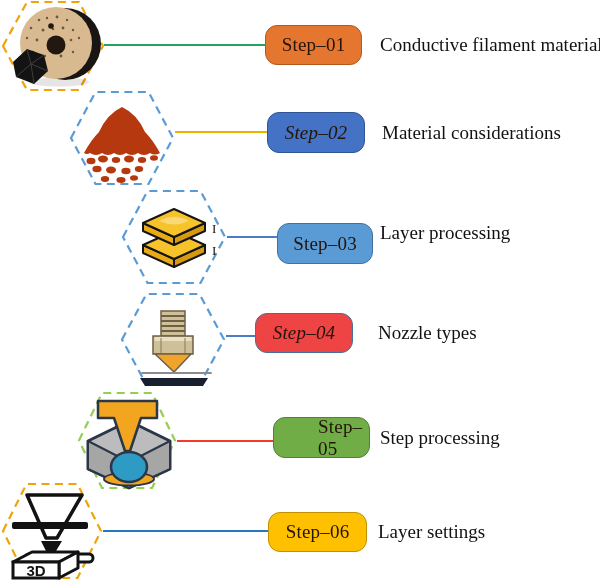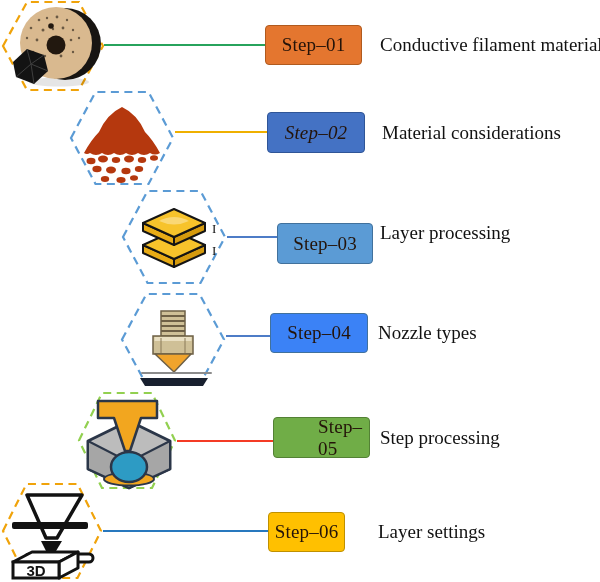--- a/index.html
+++ b/index.html
@@ -2,21 +2,21 @@
 <html><head>
 <meta charset="utf-8">
 <style>
   html,body{margin:0;padding:0;background:#fff;}
   #stage{position:relative;width:600px;height:582px;background:#ffffff;overflow:hidden;
          font-family:"Liberation Serif","DejaVu Serif",serif;}
   .hex{position:absolute;overflow:visible;}
   .icon{position:absolute;overflow:visible;}
   .line{position:absolute;height:2px;}
   .badge{position:absolute;display:flex;align-items:center;justify-content:center;
-         border-radius:4px;border:1.6px solid #000;font-size:19px;color:#241309;
+         border-radius:12px;border:1.6px solid #000;font-size:19px;color:#241309;
          box-sizing:border-box;letter-spacing:.2px;}
   .lbl{position:absolute;display:flex;align-items:center;font-size:19px;color:#121212;
        white-space:nowrap;}
 </style>
 </head>
 <body>
 
 <div id="stage">
 
   <div class="step">
@@ -122,21 +122,21 @@
       <rect x="41" y="19" width="24" height="25" fill="#cfc097" stroke="#6e6046" stroke-width="1.5"></rect>
       <path d="M41,24 H65 M41,29 H65 M41,34 H65 M41,39 H65" stroke="#6e6046" stroke-width="2"></path>
       <rect x="33" y="44" width="40" height="18" fill="#cfc097" stroke="#6e6046" stroke-width="1.5"></rect>
       <rect x="34.5" y="45" width="37" height="4" fill="#e9dfc2"></rect>
       <path d="M41,46 V62 M65,46 V62" stroke="#8a7b58" stroke-width="1"></path>
       <polygon points="35,62 71,62 54,80" fill="#f0a42c" stroke="#6e6046" stroke-width="1.5" stroke-linejoin="round"></polygon>
       <path d="M22,81 L91,81" stroke="#8c8c8c" stroke-width="2" stroke-linecap="round"></path>
       <polygon points="20,86 88,86 83,94 25,94" fill="#18202f"></polygon>
     </svg>
     <div class="line" style="left: 226px; top: 335px; width: 44px; background: rgb(77, 124, 199);"></div>
-    <div class="badge" style="left: 270px; top: 313px; width: 98px; height: 40px; background: #3b82f6; border-color: rgb(65, 113, 156);">
+    <div class="badge" style="left: 255px; top: 313px; width: 98px; height: 40px; background: #ef4444; border-color: rgb(65, 113, 156); font-style: italic;">
       <span>Step–04</span>
     </div>
     <div class="lbl" style="left:378px;top:313px;height:40px">Nozzle types</div>
   </div>
 
   <div class="step">
     <svg class="hex" style="left:77px;top:391px" width="100" height="99">
         <polygon points="2,49.5 25,2 75,2 98,49.5 75,97 25,97" fill="none" stroke="#92d050" stroke-width="2.2" stroke-dasharray="8 5.5"></polygon>
       </svg>
     <svg class="icon" style="left:77px;top:391px" width="100" height="99" viewBox="0 0 100 99">
@@ -161,19 +161,19 @@
       <rect x="24" y="72" width="68" height="8" rx="4" fill="#fff" stroke="#121212" stroke-width="3"></rect>
       <polygon points="12,80 58,80 77,70 31,70" fill="#fff" stroke="#121212" stroke-width="3" stroke-linejoin="round"></polygon>
       <polygon points="58,80 77,70 77,86 58,96" fill="#fff" stroke="#121212" stroke-width="3" stroke-linejoin="round"></polygon>
       <rect x="12" y="80" width="46" height="16" fill="#fff" stroke="#121212" stroke-width="3"></rect>
       <text x="35" y="94" font-size="15" font-weight="bold" text-anchor="middle" fill="#121212" font-family="Liberation Sans,sans-serif">3D</text>
       <polygon points="26,13 81,13 56,56 45,56" fill="#fff" stroke="#121212" stroke-width="3.5" stroke-linejoin="round"></polygon>
       <rect x="11" y="40" width="76" height="7" rx="2" fill="#121212"></rect>
       <polygon points="40,59 61,59 55,69 45,69" fill="#121212"></polygon>
     </svg>
     <div class="line" style="left: 103px; top: 530px; width: 165px; background: rgb(40, 120, 190);"></div>
-    <div class="badge" style="left: 268px; top: 512px; width: 77px; height: 40px; background: rgb(255, 192, 0); border-color: rgb(191, 144, 0);">
+    <div class="badge" style="left: 268px; top: 512px; width: 99px; height: 40px; background: rgb(255, 192, 0); border-color: rgb(191, 144, 0);">
       <span>Step–06</span>
     </div>
     <div class="lbl" style="left:378px;top:512px;height:40px">Layer settings</div>
   </div>
 
 </div>
 
 </body></html>

